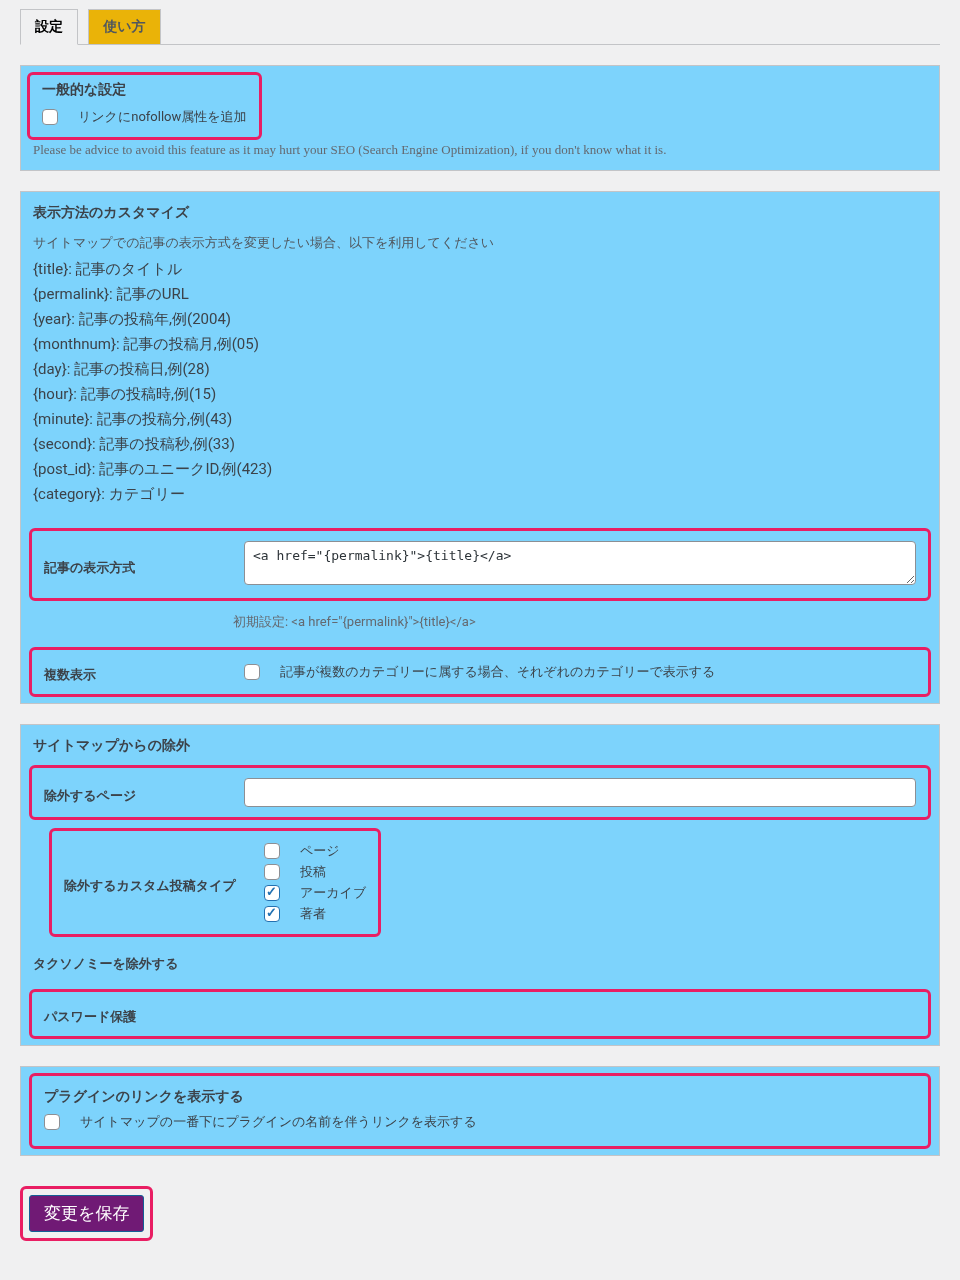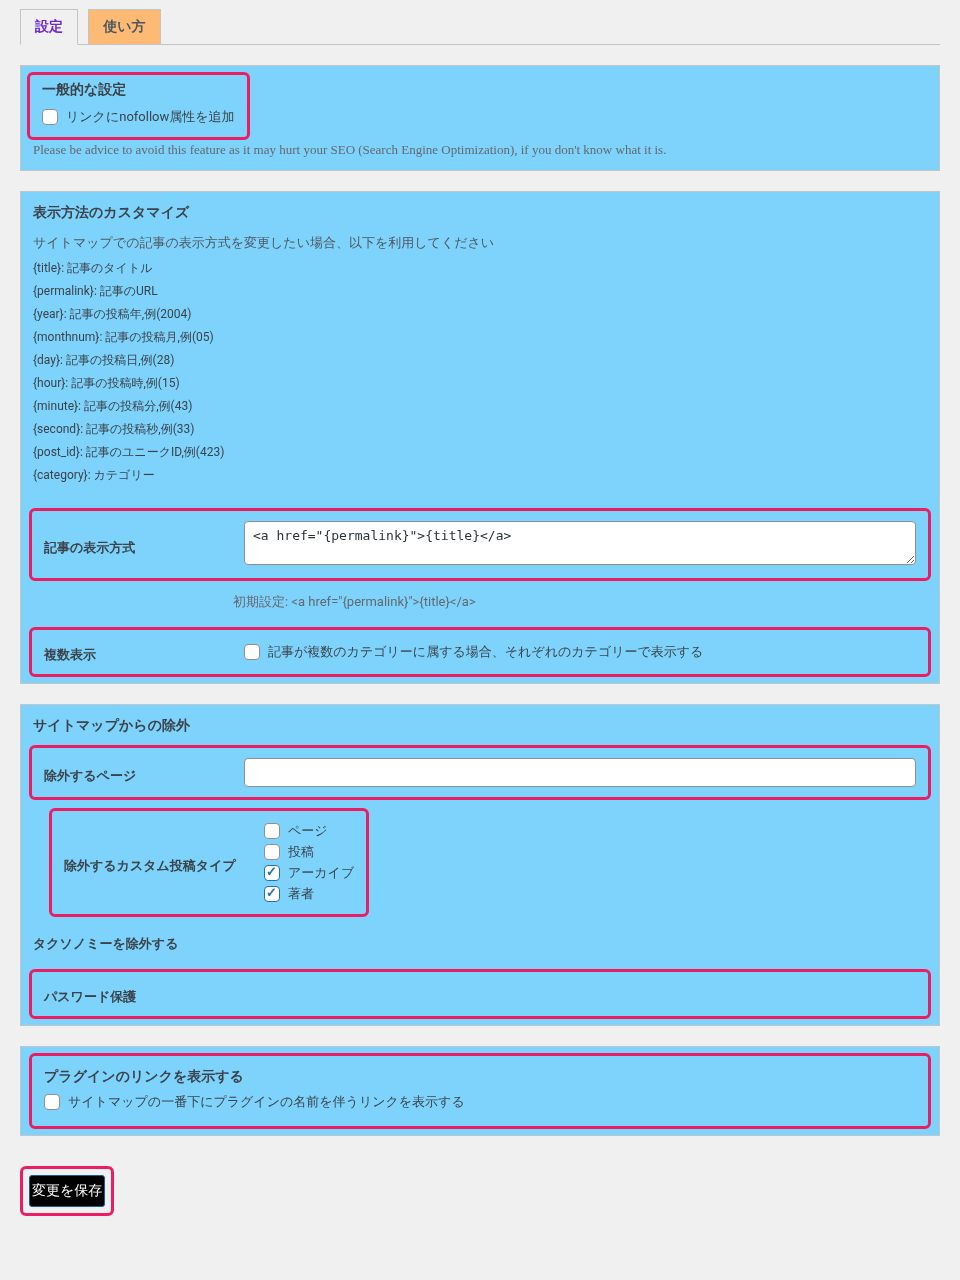--- a/index.html
+++ b/index.html
@@ -16,55 +16,55 @@
 }
 .nav-tab-wrapper {
   border-bottom: 1px solid #c3c4c7;
   margin: 0;
   padding-top: 9px;
   padding-bottom: 0;
   line-height: inherit;
 }
 .nav-tab {
   display: inline-block;
-  background: #fdba74;
+  background: #eab308;
   border: 1px solid #c3c4c7;
   color: #50575e;
   font-size: 14px;
   font-weight: 600;
   padding: 8px 14px;
   margin-left: 0.5em;
   margin-bottom: -1px;
   text-decoration: none;
   cursor: pointer;
 }
 .nav-tab:first-child { margin-left: 0; }
 .nav-tab-active {
   background: #f0f0f1;
   border-bottom: 1px solid #f0f0f1;
-  color: #6d28d9;
+  color: #000000;
   font-family: Liberation Serif, serif;
 }
 .postbox {
   background: #7dd3fc;
   border: 1px solid #c3c4c7;
   margin-top: 20px;
   padding: 0;
 }
 .section-heading {
   font-size: 14px;
   font-weight: 700;
   padding: 12px 12px 4px 12px;
   margin: 0;
 }
 .section-body {
   padding: 0 12px 12px 12px;
 }
 .section-body p { margin: 8px 0; color: #50575e; }
-.help-line { margin: 6px 0; color: #3c434a; font-size: 12px; }
+.help-line { margin: 6px 0; color: #3c434a; font-size: 15px; }
 .help-note { color: #646970; font-family: Liberation Serif, serif; }
 .form-row {
   display: flex;
   align-items: center;
   padding: 10px 12px;
 }
 .form-label-col {
   width: 200px;
   flex: 0 0 200px;
   font-weight: 700;
@@ -86,21 +86,21 @@
   padding: 6px 8px;
   font-size: 13px;
   background: #fff;
   color: #2c3338;
   resize: vertical;
 }
 textarea { font-family: Menlo, Consolas, monospace; min-height: 44px;}
 .checkbox-line {
   display: flex;
   align-items: center;
-  gap: 8px;
+  gap: 20px;
   margin: 3px 0;
   font-size: 13px;
 }
 input[type=checkbox] {
   width: 16px;
   height: 16px;
   margin: 0;
   appearance: none;
   border: 1px solid #8c8f94;
   border-radius: 4px;
@@ -127,25 +127,25 @@
   margin: 6px 8px;
 }
 .hl-inline {
   display: inline-block;
   border: 3px solid #e91e63;
   border-radius: 6px;
   padding: 2px 6px;
   margin: 2px 0;
 }
 .button-primary {
-  background: #000000;
+  background: #701a75;
   border: 1px solid #135e96;
   color: #fff;
-  font-size: 14px;
-  padding: 6px 2px;
+  font-size: 17px;
+  padding: 6px 14px;
   border-radius: 3px;
   cursor: pointer;
 }
 .submit-wrap {
   margin-top: 30px;
   display: inline-block;
   border: 3px solid #e91e63;
   border-radius: 6px;
   padding: 6px;
 }

